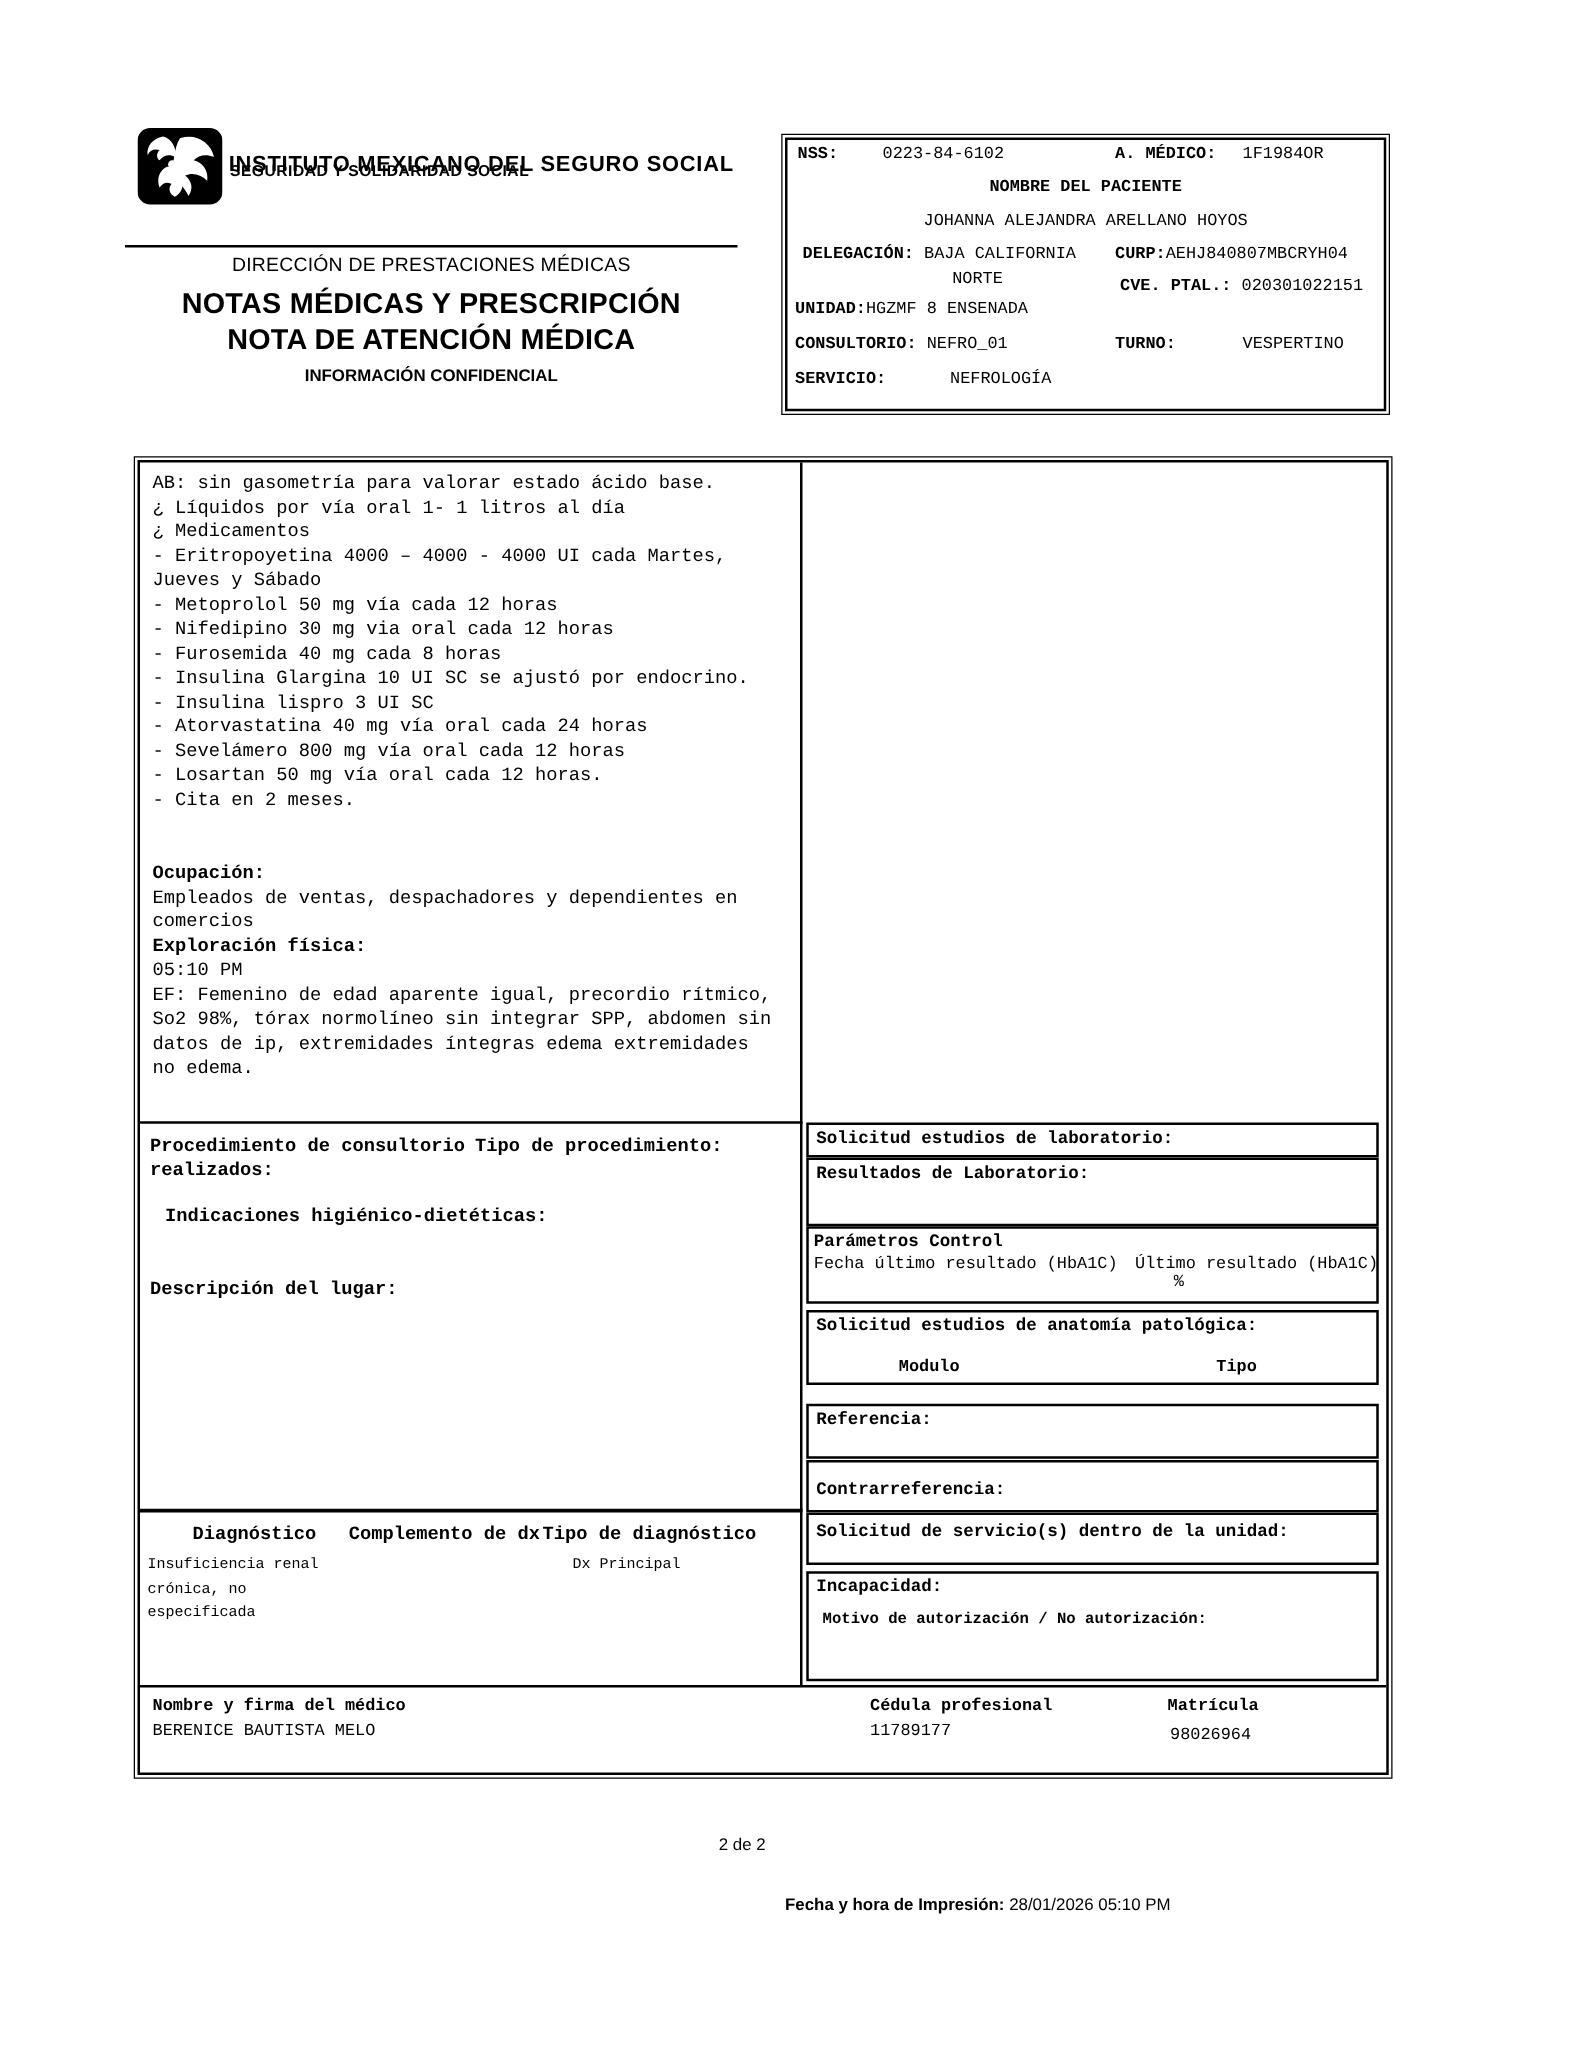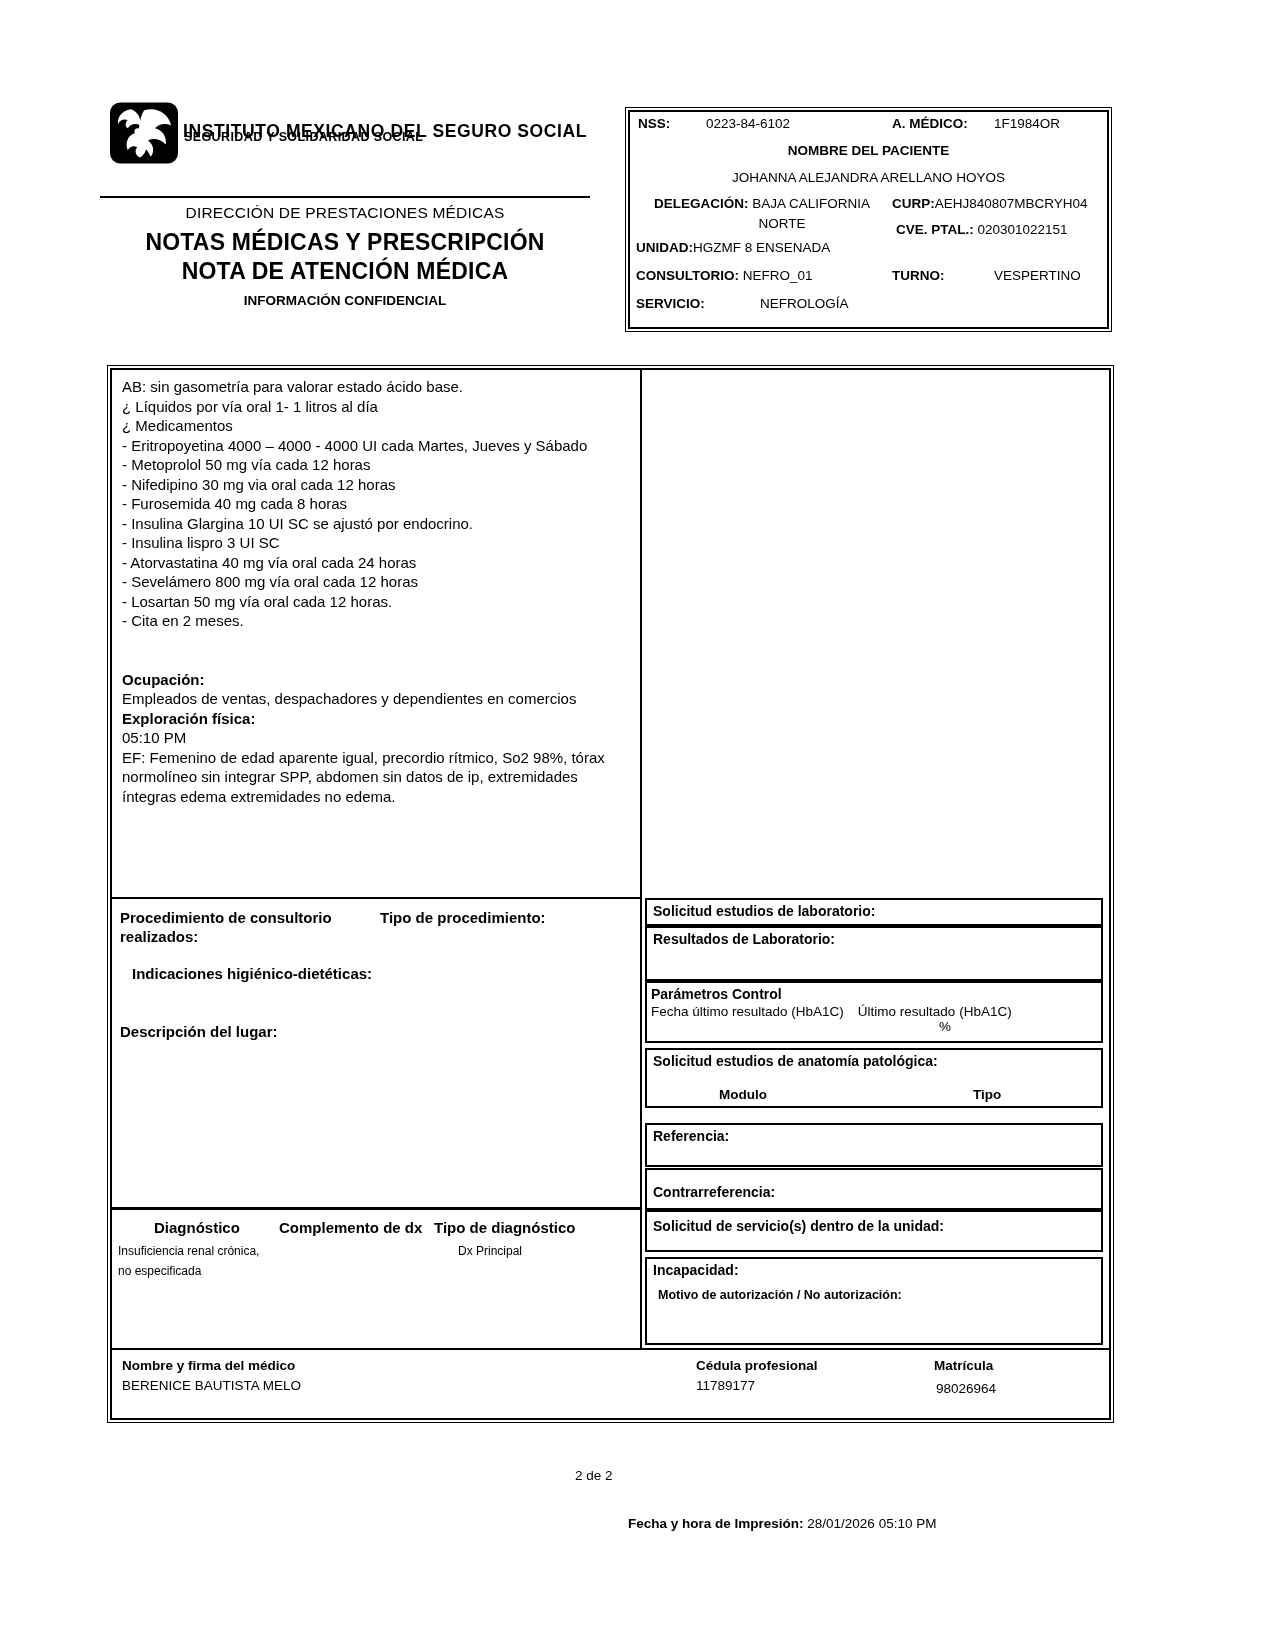--- a/index.html
+++ b/index.html
@@ -5,21 +5,21 @@
   * { box-sizing: border-box; }
   html,body { margin:0; padding:0; background:#fff; }
   .page {
     position:relative; width:1275px; height:1650px; background:#fff;
     font-family:"Liberation Sans", sans-serif; color:#000; overflow:hidden;
   }
   .abs { position:absolute; }
   .b { font-weight:bold; }
   
   .dblbox { border:1px solid #000; padding:2px; background:#fff; }
-  .dblbox-inner { border:2px solid #000; width:100%; height:100%; position:relative; background:#fff; }
+  .dblbox-inner { border:2px solid #000; width:100%; height:100%; position:relative; background:#fff;font-family:Liberation Mono, monospace; }
 
   
   .brand1 { font-weight:bold; font-size:17.5px; letter-spacing:0.6px; white-space:nowrap; }
   .brand2 { font-weight:bold; font-size:12.5px; letter-spacing:0.4px; white-space:nowrap; }
   .hrule { background:#000; }
   .titleblock { text-align:center; }
   .dir-title { font-size:15.5px; letter-spacing:0.2px; margin-bottom:6px; }
   .big-title { font-size:23px; font-weight:bold; line-height:29px; letter-spacing:0.2px; }
   .conf { font-size:13.5px; font-weight:bold; margin-top:7px; }
 
@@ -72,21 +72,21 @@
     <div class="dblbox-inner">
       <div class="pbox-content">
         <span class="pline b" style="left:8px; top:4px;">NSS:</span>
         <span class="pline" style="left:76px; top:4px;">0223-84-6102</span>
         <span class="pline b" style="left:262px; top:4px;">A. MÉDICO:</span>
         <span class="pline" style="left:364px; top:4px;">1F1984OR</span>
 
         <span class="pline pcenter b" style="top:31px;">NOMBRE DEL PACIENTE</span>
         <span class="pline pcenter" style="top:58px;">JOHANNA ALEJANDRA ARELLANO HOYOS</span>
 
-        <span class="pline" style="left:24px; top:84px;"><span class="b">DELEGACIÓN:</span> <span>BAJA CALIFORNIA</span></span>
+        <span class="pline" style="left:12px; top:84px;"><span class="b">DELEGACIÓN:</span> <span>BAJA CALIFORNIA</span></span>
         <span class="pline" style="left:92px; top:104px; width:120px; text-align:center;">NORTE</span>
 
         <span class="pline" style="left:262px; top:84px;"><span class="b">CURP:</span><span>AEHJ840807MBCRYH04</span></span>
         <span class="pline" style="left:266px; top:110px;"><span class="b">CVE. PTAL.:</span> <span>020301022151</span></span>
 
         <span class="pline" style="left:6px; top:128px;"><span class="b">UNIDAD:</span><span>HGZMF 8 ENSENADA</span></span>
 
         <span class="pline" style="left:6px; top:156px;"><span class="b">CONSULTORIO:</span> <span>NEFRO_01</span></span>
         <span class="pline b" style="left:262px; top:156px;">TURNO:</span>
         <span class="pline" style="left:364px; top:156px;">VESPERTINO</span>

